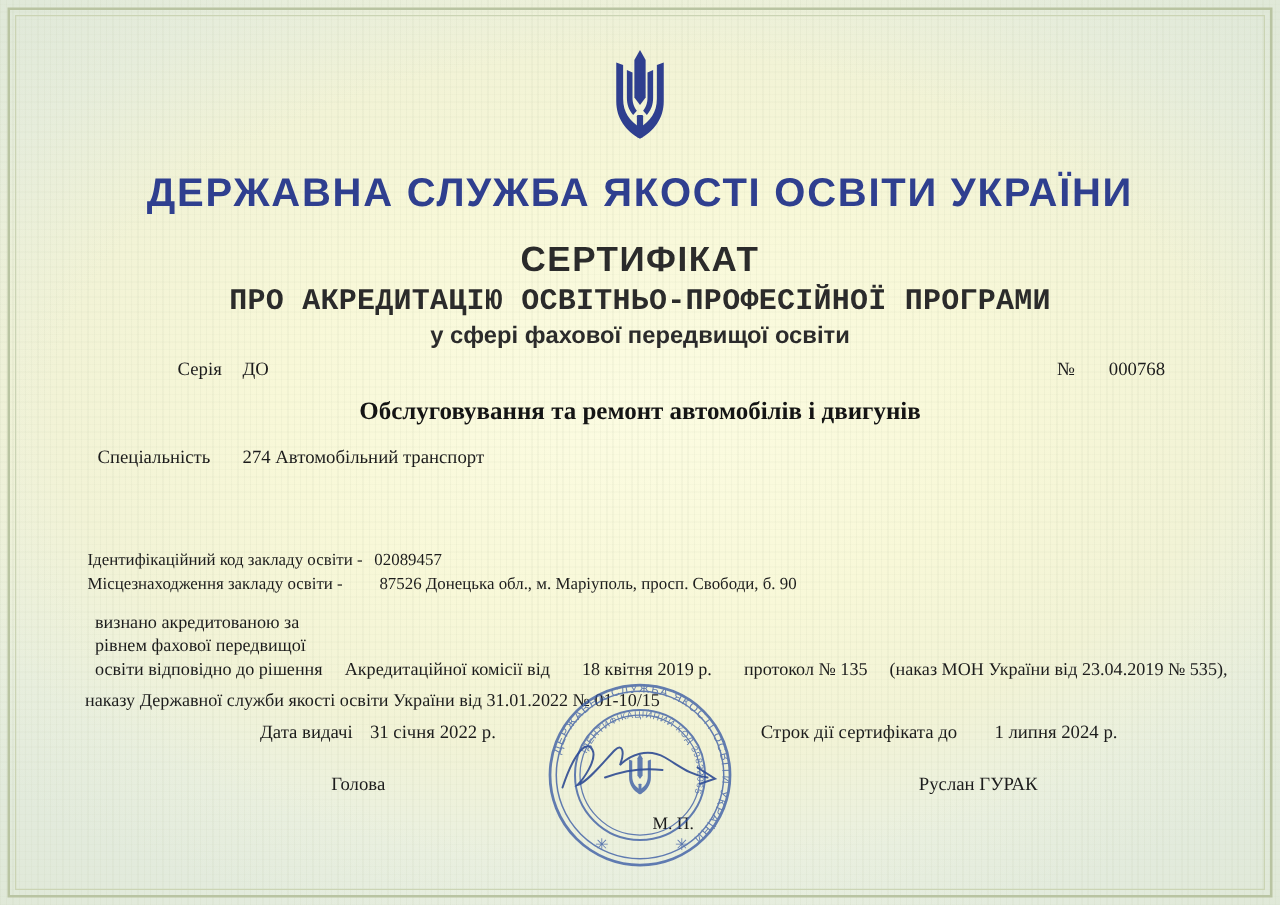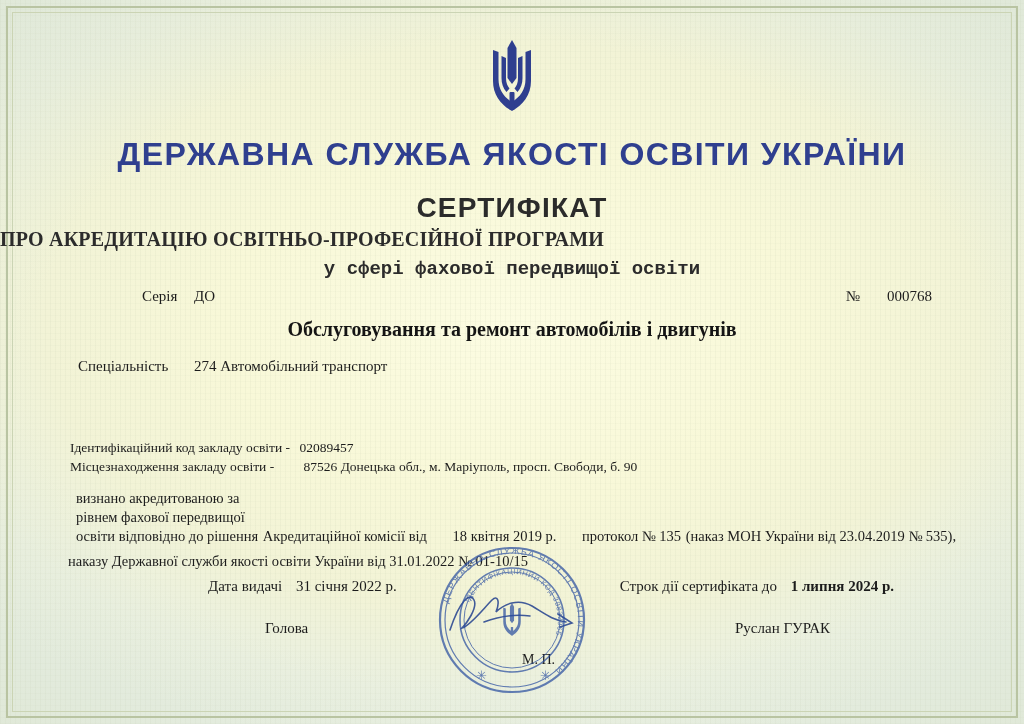--- a/index.html
+++ b/index.html
@@ -91,33 +91,33 @@
     font-family: "Liberation Sans", sans-serif;
     font-weight: bold;
     font-size: 28px;
     letter-spacing: 1.2px;
     color: #2b2b2b;
   }
   .doc-sub1 {
     position: absolute;
     top: 228px;
     left: 0; right: 0;
-    text-align: left;
-    font-family: Liberation Serif, serif;
-    font-weight: bold;
-    font-size: 20px;
+    text-align: center;
+    font-family: Liberation Mono, monospace;
+    font-weight: bold;
+    font-size: 24px;
     letter-spacing: 0.2px;
     color: #2b2b2b;
   }
   .doc-sub2 {
     position: absolute;
     top: 258px;
     left: 0; right: 0;
     text-align: center;
-    font-family: Liberation Mono, monospace;
+    font-family: Liberation Sans, sans-serif;
     font-weight: bold;
     font-size: 19px;
     color: #2b2b2b;
   }
 
   
   .series-row {
     position: absolute;
     top: 288px;
     left: 72px;
@@ -189,41 +189,41 @@
     font-size: 14.5px;
     color: #1c1c1c;
     white-space: nowrap;
   }
   .line1 { top: 490px; }
   .line2 { top: 509px; }
   .line3 { top: 528px; }
   .line4 { top: 553px; left: 68px; }
 
   .line3 .seg { display: inline-block; }
-  .gap-a { margin-left: 1px; }
+  .gap-a { margin-left: 14px; }
   .gap-b { margin-left: 22px; }
   .gap-c { margin-left: 22px; }
 
   
   .date-issue {
     position: absolute;
     top: 578px;
     left: 208px;
     font-size: 15px;
     color: #1c1c1c;
   }
   .date-issue .val { margin-left: 10px; }
   .date-valid {
     position: absolute;
     top: 578px;
     right: 130px;
     font-size: 15px;
     color: #1c1c1c;
   }
-  .date-valid .val { margin-left: 10px; font-weight: bold; }
+  .date-valid .val { margin-left: 26px; }
 
   
   .sign-title {
     position: absolute;
     top: 620px;
     left: 265px;
     font-size: 15px;
     color: #1c1c1c;
   }
   .sign-name {

